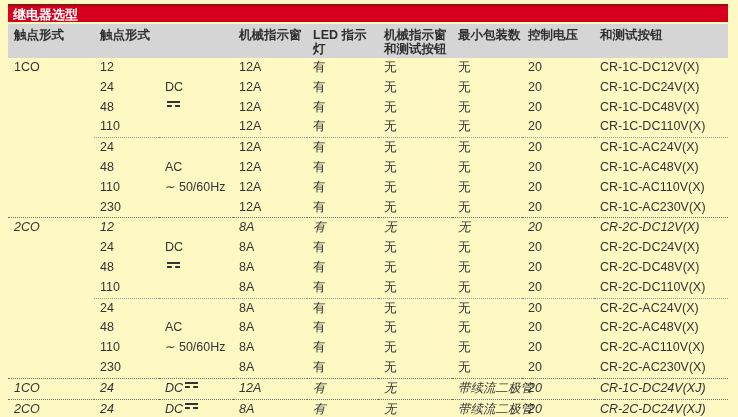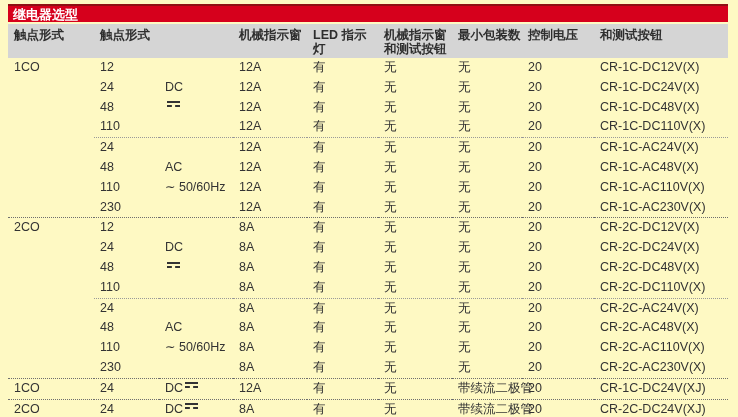--- a/index.html
+++ b/index.html
@@ -37,21 +37,21 @@
   table.relay td{
     height:19.8px;box-sizing:border-box;
     padding:0 0 0 6px;
     vertical-align:middle;
     white-space:nowrap;
     line-height:19.8px;
   }
   
   tr.sep-group td:not(:first-child){border-top:1px dotted #999999;}
   
-  tr.sep-section td{border-top:1px dotted #6e6e6e;}
+  tr.sep-section td{border-top:1px dotted #6e6e6e;font-style:italic;}
   tbody tr:last-child td{border-bottom:1px dotted #6e6e6e;}
   
   .dc-icon{
     display:inline-block;width:13px;height:8px;
     border-top:2px solid #333333;
     position:relative;vertical-align:middle;
     margin-left:2px;margin-top:-2px;
   }
   .dc-icon::after{
     content:"";position:absolute;left:0;right:0;top:2px;

